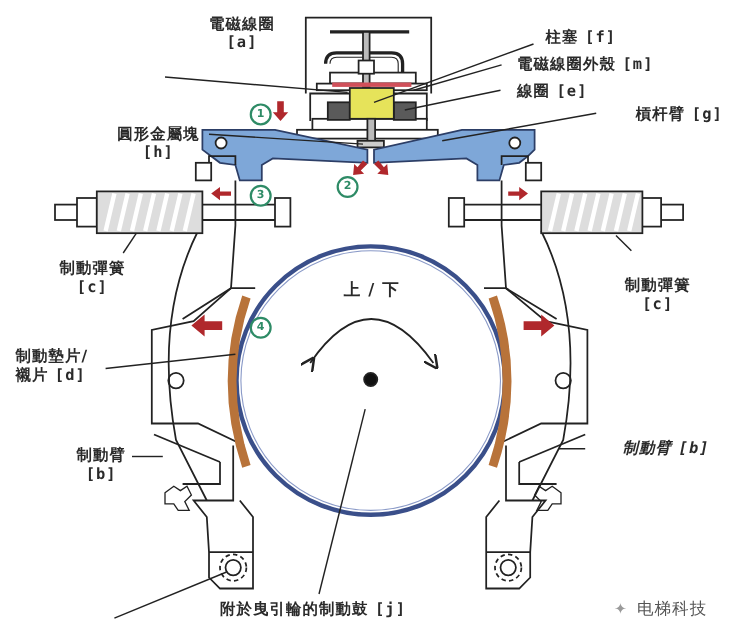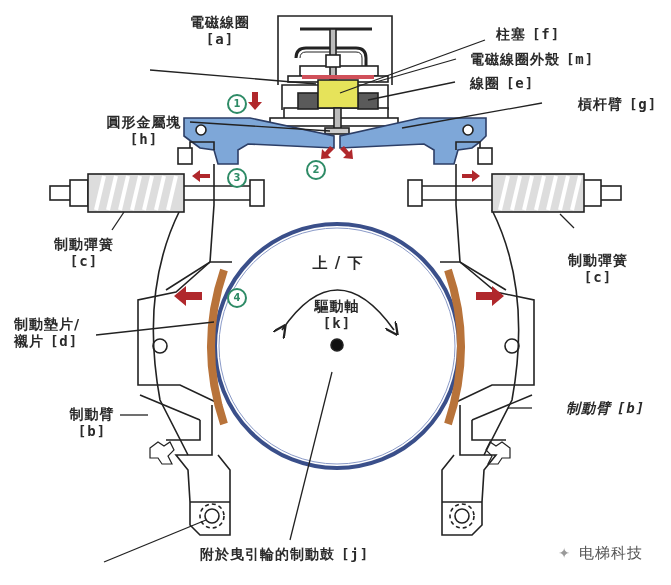--- a/index.html
+++ b/index.html
@@ -212,24 +212,20 @@
 </div>
 <div class="lbl c" style="left:62px;top:406px;width:60px;">
   <div>制動臂</div>
   <div class="tag">[b]</div>
 </div>
 <div class="lbl" style="left:566px;top:400px;font-style:italic;">
   <span>制動臂</span>
   <span class="tag">[b]</span>
 </div>
 <div class="lbl c" style="left:298px;top:255px;width:80px;font-size:15px;">上 / 下</div>
-<div class="lbl c" style="left:300px;top:298px;width:74px;">
-  <div>驅動軸</div>
-  <div class="tag">[k]</div>
-</div>
 <div class="lbl" style="left:64px;top:558px;margin-top:31px;">轉軸</div>
 <div class="lbl" style="left:200px;top:546px;">
   <span>附於曳引輪的制動鼓</span>
   <span class="tag">[j]</span>
 </div>
 
 <div class="wm">
   <span class="wm-icon">✦</span><span>电梯科技</span>
 </div>
 </div>

